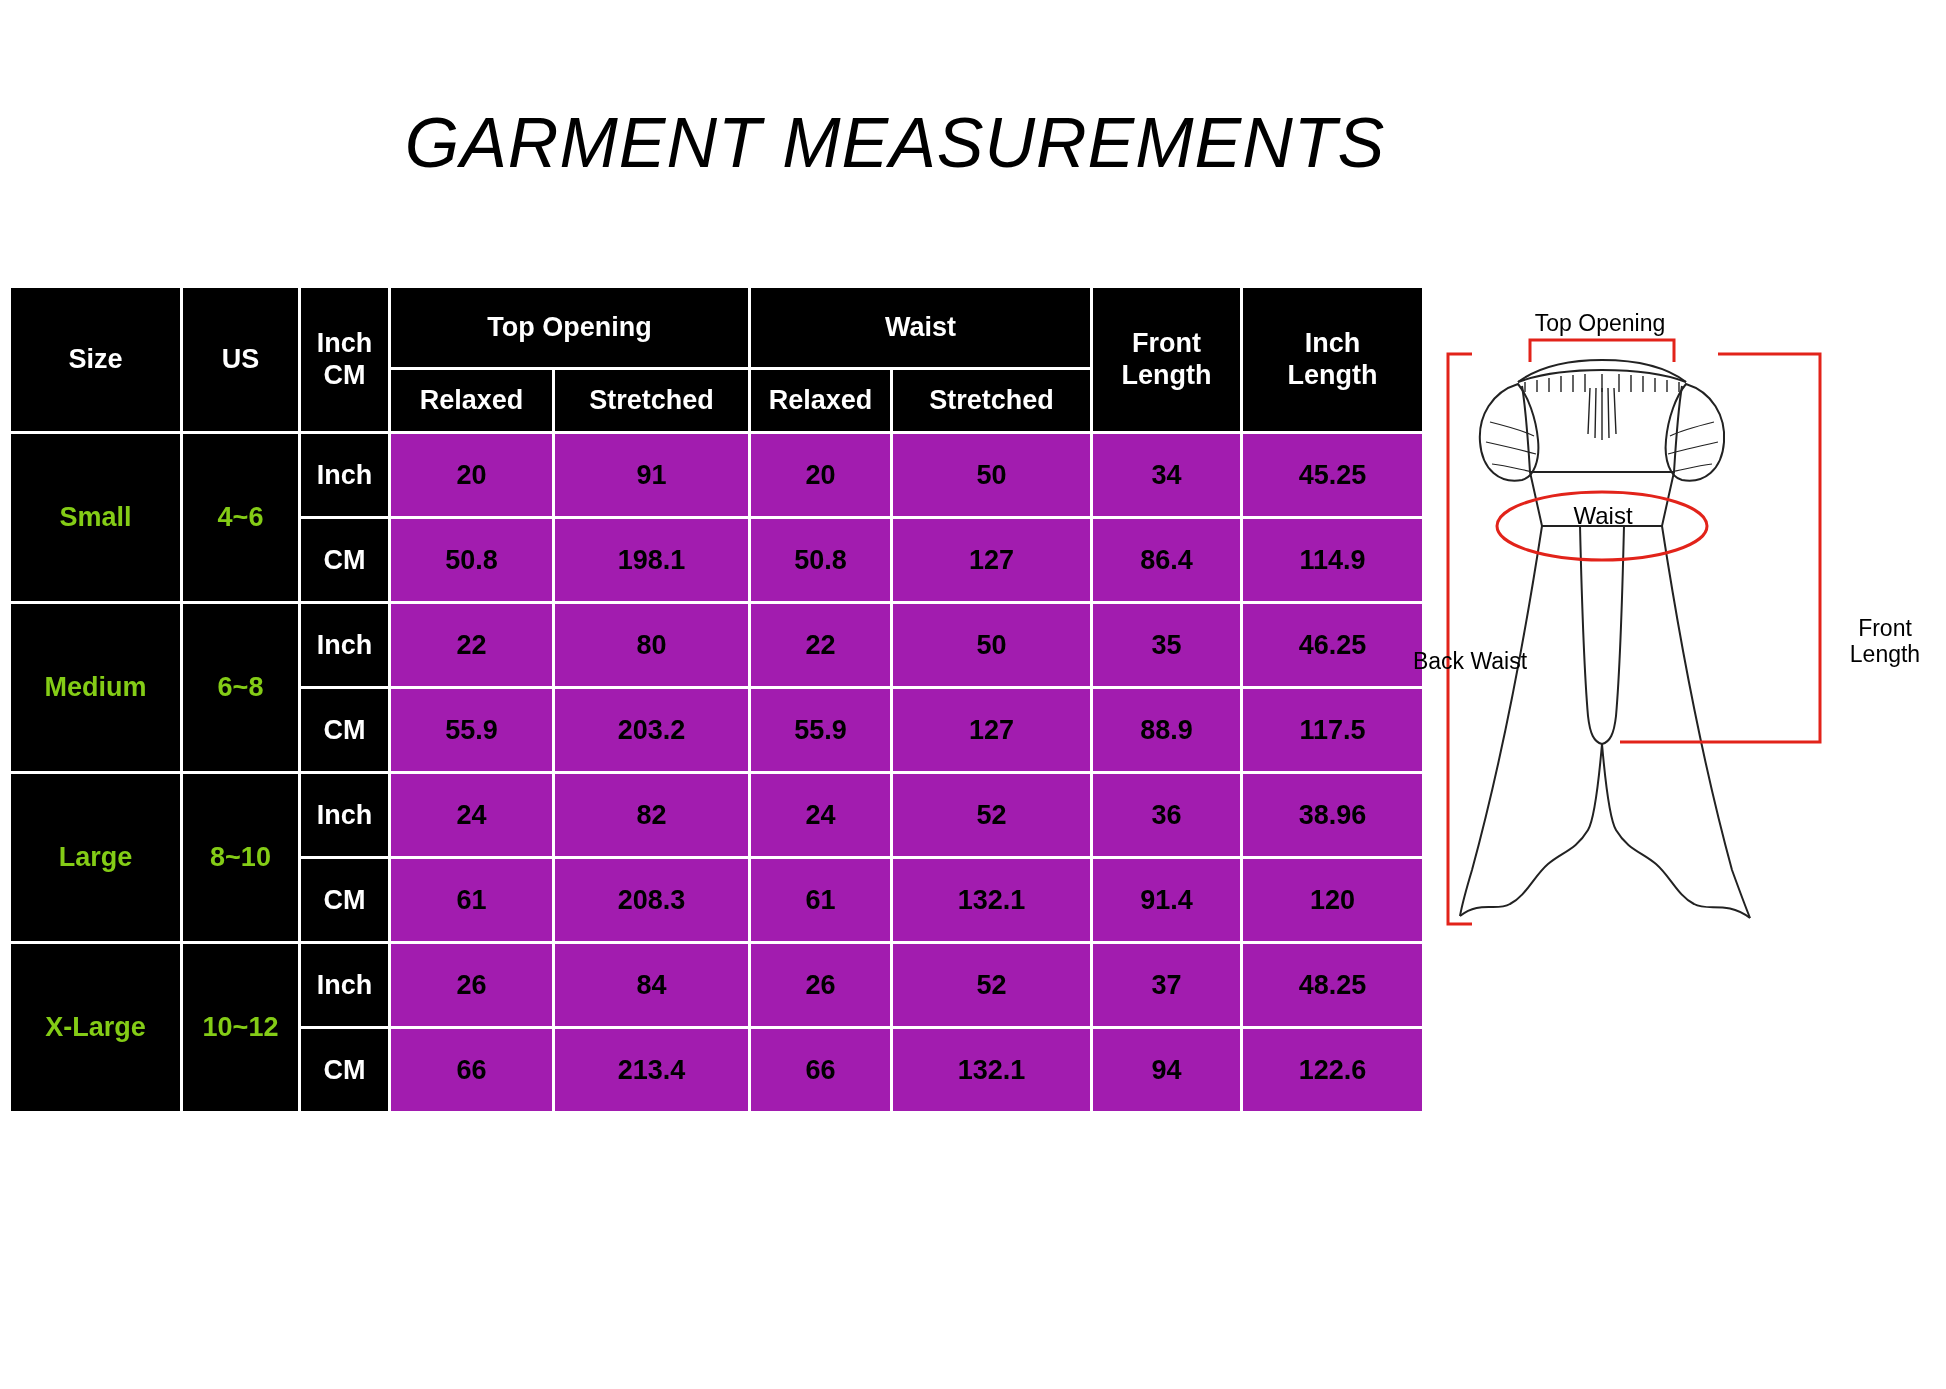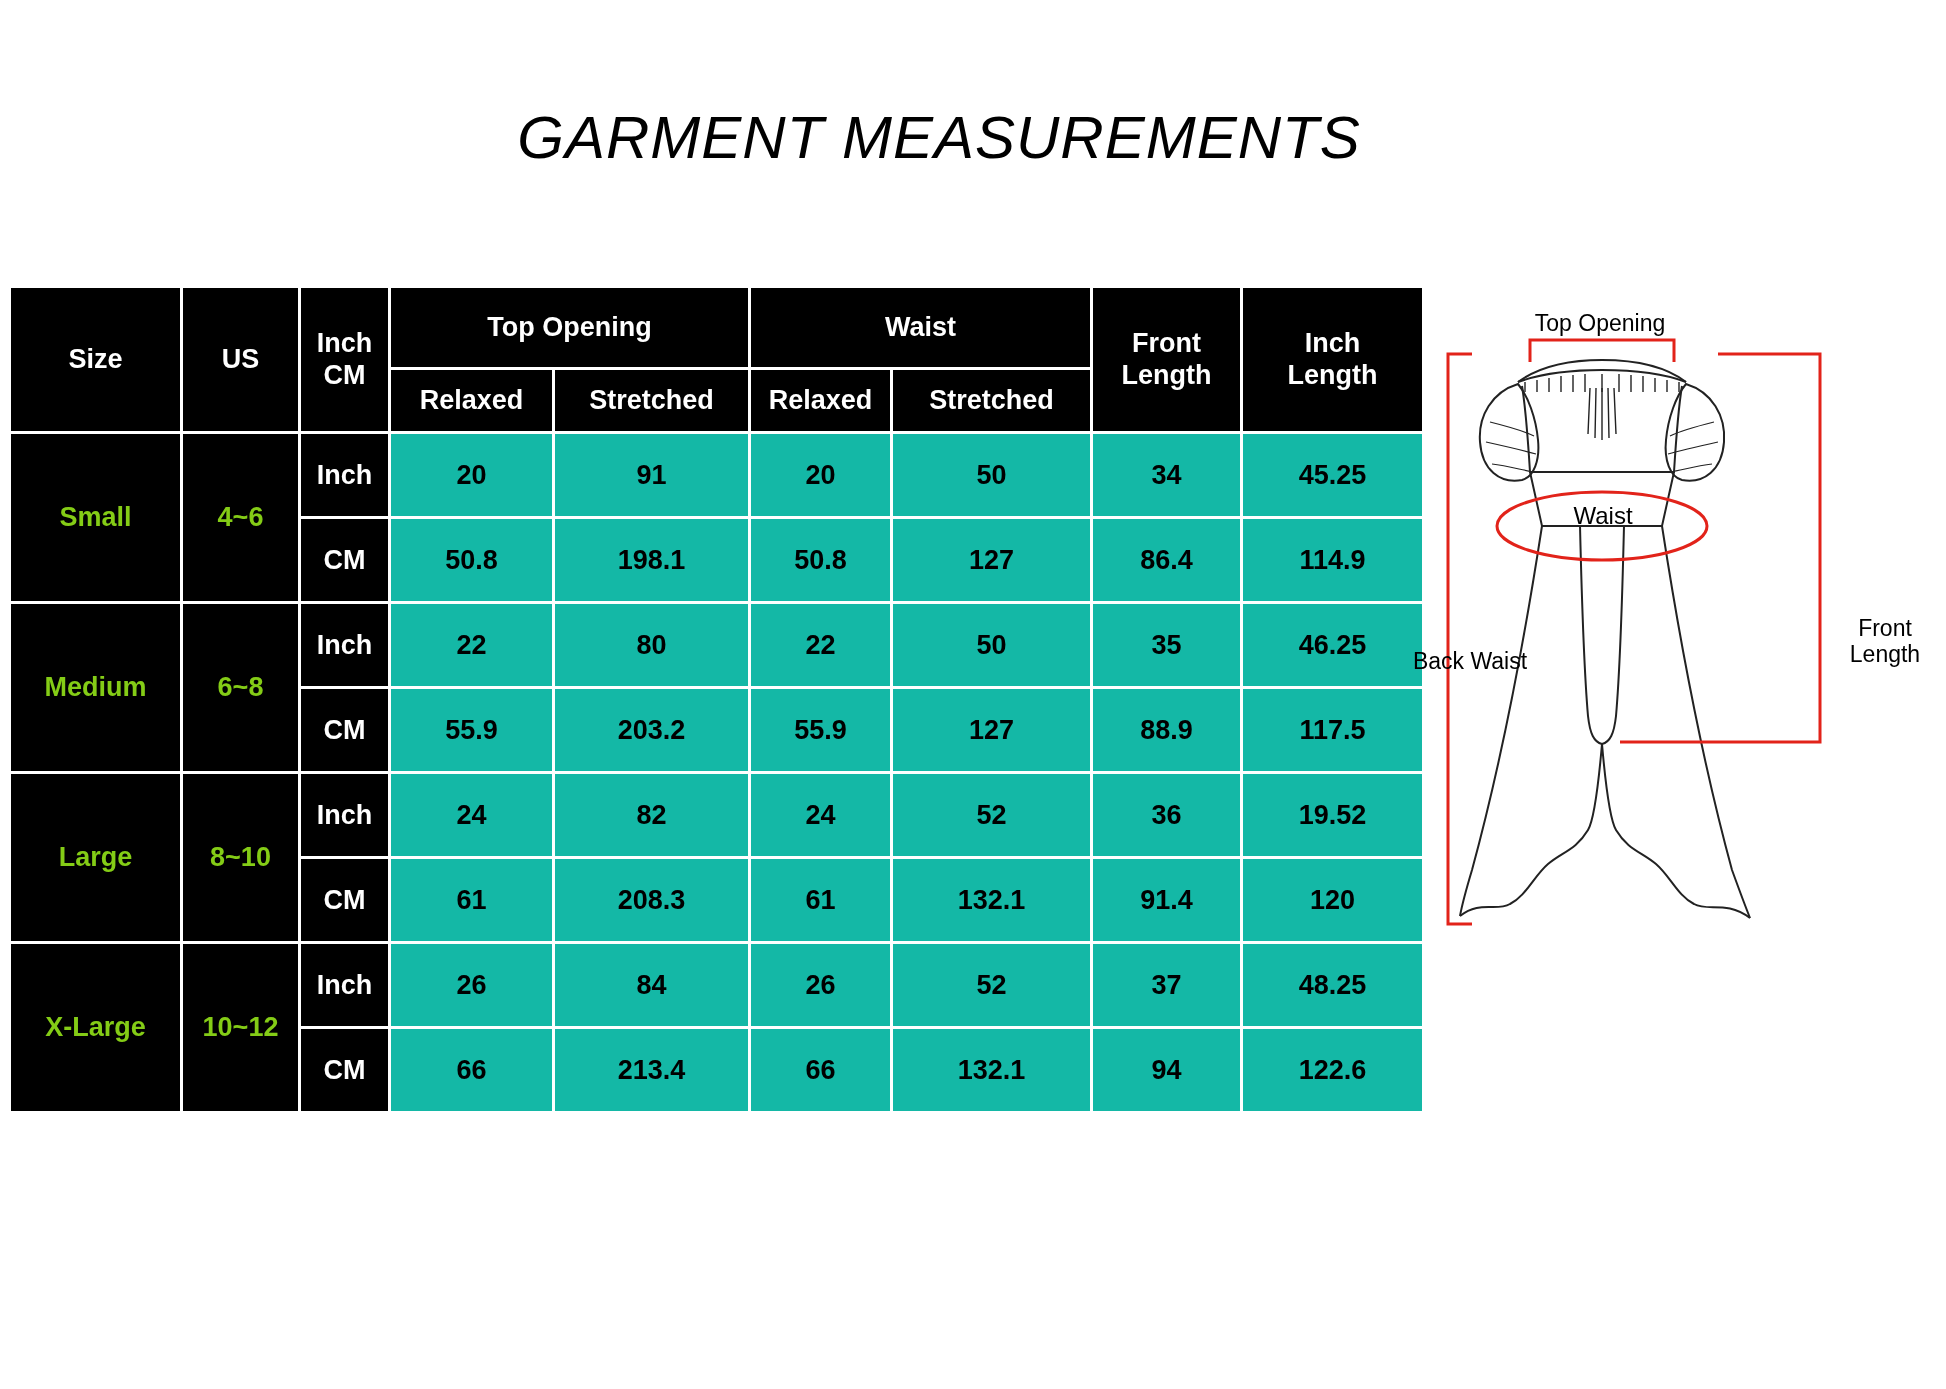--- a/index.html
+++ b/index.html
@@ -22,28 +22,27 @@
     width: 1946px;
     height: 1389px;
   }
 
   #page-title {
     position: absolute;
     left: 0;
     top: 108px;
     width: 1790px;
     text-align: center;
-    font-size: 60px;
+    font-size: 70px;
     font-style: italic;
     font-weight: 400;
     letter-spacing: 1px;
     line-height: 1;
     white-space: nowrap;
     font-family: "Liberation Sans", sans-serif;
-    padding-left: 44px;
   }
 
   
   #size-table {
     position: absolute;
     left: 8px;
     top: 285px;
     border-collapse: collapse;
     table-layout: fixed;
     background: #fff;
@@ -54,21 +53,21 @@
     vertical-align: middle;
     font-weight: bold;
     font-size: 27px;
     padding: 0;
   }
   .hdr {
     background: #000000;
     color: #ffffff;
   }
   .cellw {
-    background: #14b8a6;
+    background: #a21caf;
     color: #000000;
   }
   .sizecell {
     background: #000000;
     color: #84cc16;
     font-size: 31px;
   }
   .unitcell {
     background: #000000;
     color: #ffffff;
@@ -218,21 +217,21 @@
 
       <tr class="datarow">
         <td class="sizecell" rowspan="2">Large</td>
         <td class="sizecell" rowspan="2">8~10</td>
         <td class="unitcell">Inch</td>
         <td class="cellw">24</td>
         <td class="cellw">82</td>
         <td class="cellw">24</td>
         <td class="cellw">52</td>
         <td class="cellw">36</td>
-        <td class="cellw">19.52</td>
+        <td class="cellw">38.96</td>
       </tr>
       <tr class="datarow">
         <td class="unitcell">CM</td>
         <td class="cellw">61</td>
         <td class="cellw">208.3</td>
         <td class="cellw">61</td>
         <td class="cellw">132.1</td>
         <td class="cellw">91.4</td>
         <td class="cellw">120</td>
       </tr>

